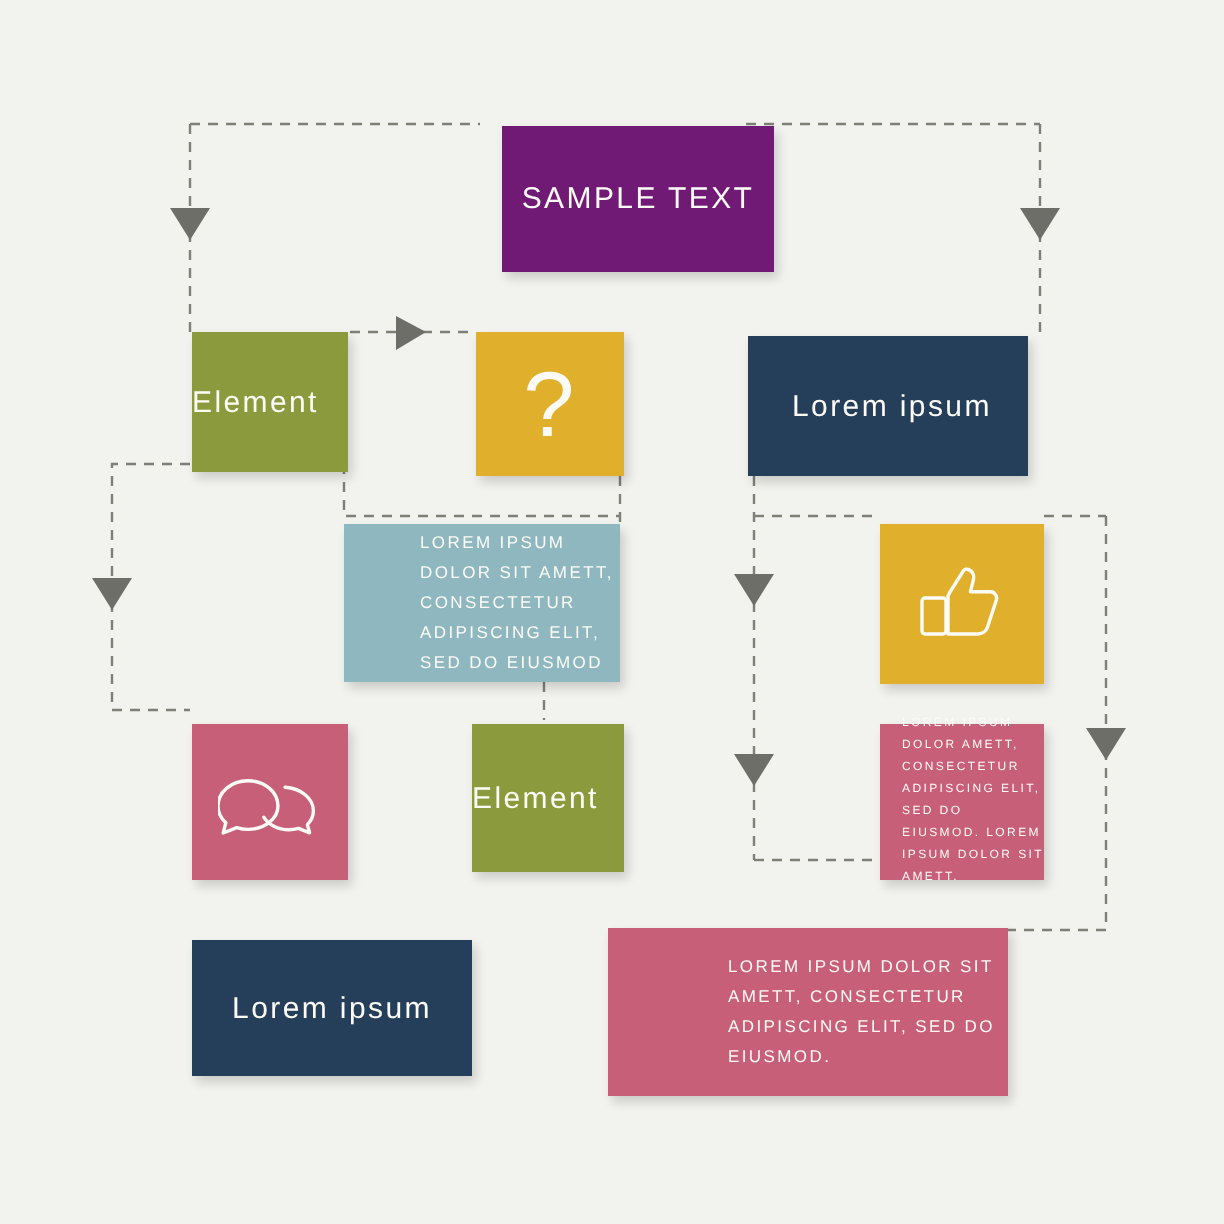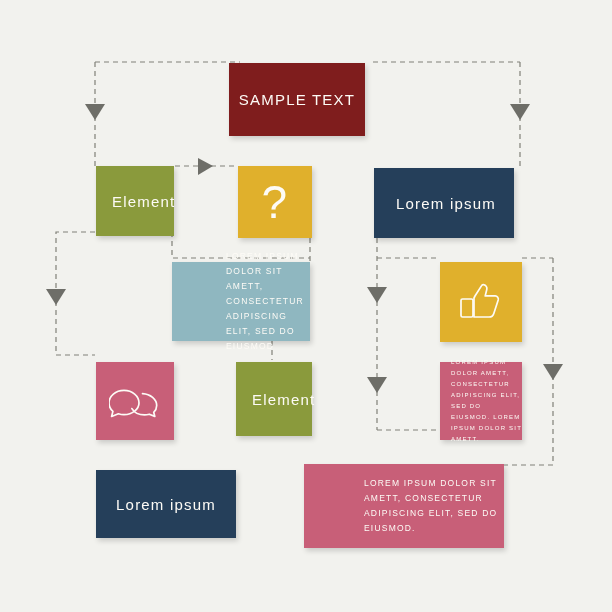--- a/index.html
+++ b/index.html
@@ -31,21 +31,21 @@
   .v-center{justify-content:center;text-align:center;}
   .v-left{justify-content:flex-start;}
 
   .t-title{font-size:15px;letter-spacing:2.4px;text-align:center;}
   .t-label{font-size:15px;letter-spacing:0.6px;}
   .t-body{font-size:8.5px;line-height:1.75;letter-spacing:1.1px;margin-left:38px;}
   .t-body-sm{font-size:6px;line-height:1.85;letter-spacing:0.7px;}
   .t-qmark{font-size:46px;font-weight:300;text-align:center;line-height:1;}
 
   .pad-l20{padding-left:22px;}
-  .pad-l14{padding-left:16px;}
+  .pad-l14{}
   .pad-l10{padding-left:11px;}
 
   .icon-wrap{
     width:100%;display:flex;align-items:center;justify-content:center;
   }
   .icon-wrap svg{display:block;}
 </style>
 </head>
 <body>
 
@@ -72,21 +72,21 @@
       <polygon points="85,104 105,104 95,120"></polygon>
       <polygon points="510,104 530,104 520,120"></polygon>
       <polygon points="198,158 198,175 213,166"></polygon>
       <polygon points="46,289 66,289 56,305"></polygon>
       <polygon points="367,287 387,287 377,303"></polygon>
       <polygon points="367,377 387,377 377,393"></polygon>
       <polygon points="543,364 563,364 553,380"></polygon>
     </g>
   </svg>
 
-  <div class="box v-center" style="left:229px;top:63px;width:136px;height:73px;background:#7f1d1d;">
+  <div class="box v-center" style="left:251px;top:63px;width:136px;height:73px;background:#701a75;">
     <span class="inner t-title">SAMPLE TEXT</span>
   </div>
 
   <div class="box v-left pad-l14" style="left:96px;top:166px;width:78px;height:70px;background:#8a9a3c;">
     <span class="inner t-label">Element</span>
   </div>
 
   <div class="box v-center" style="left:238px;top:166px;width:74px;height:72px;background:#e0b02c;">
     <span class="inner t-qmark">?</span>
   </div>

